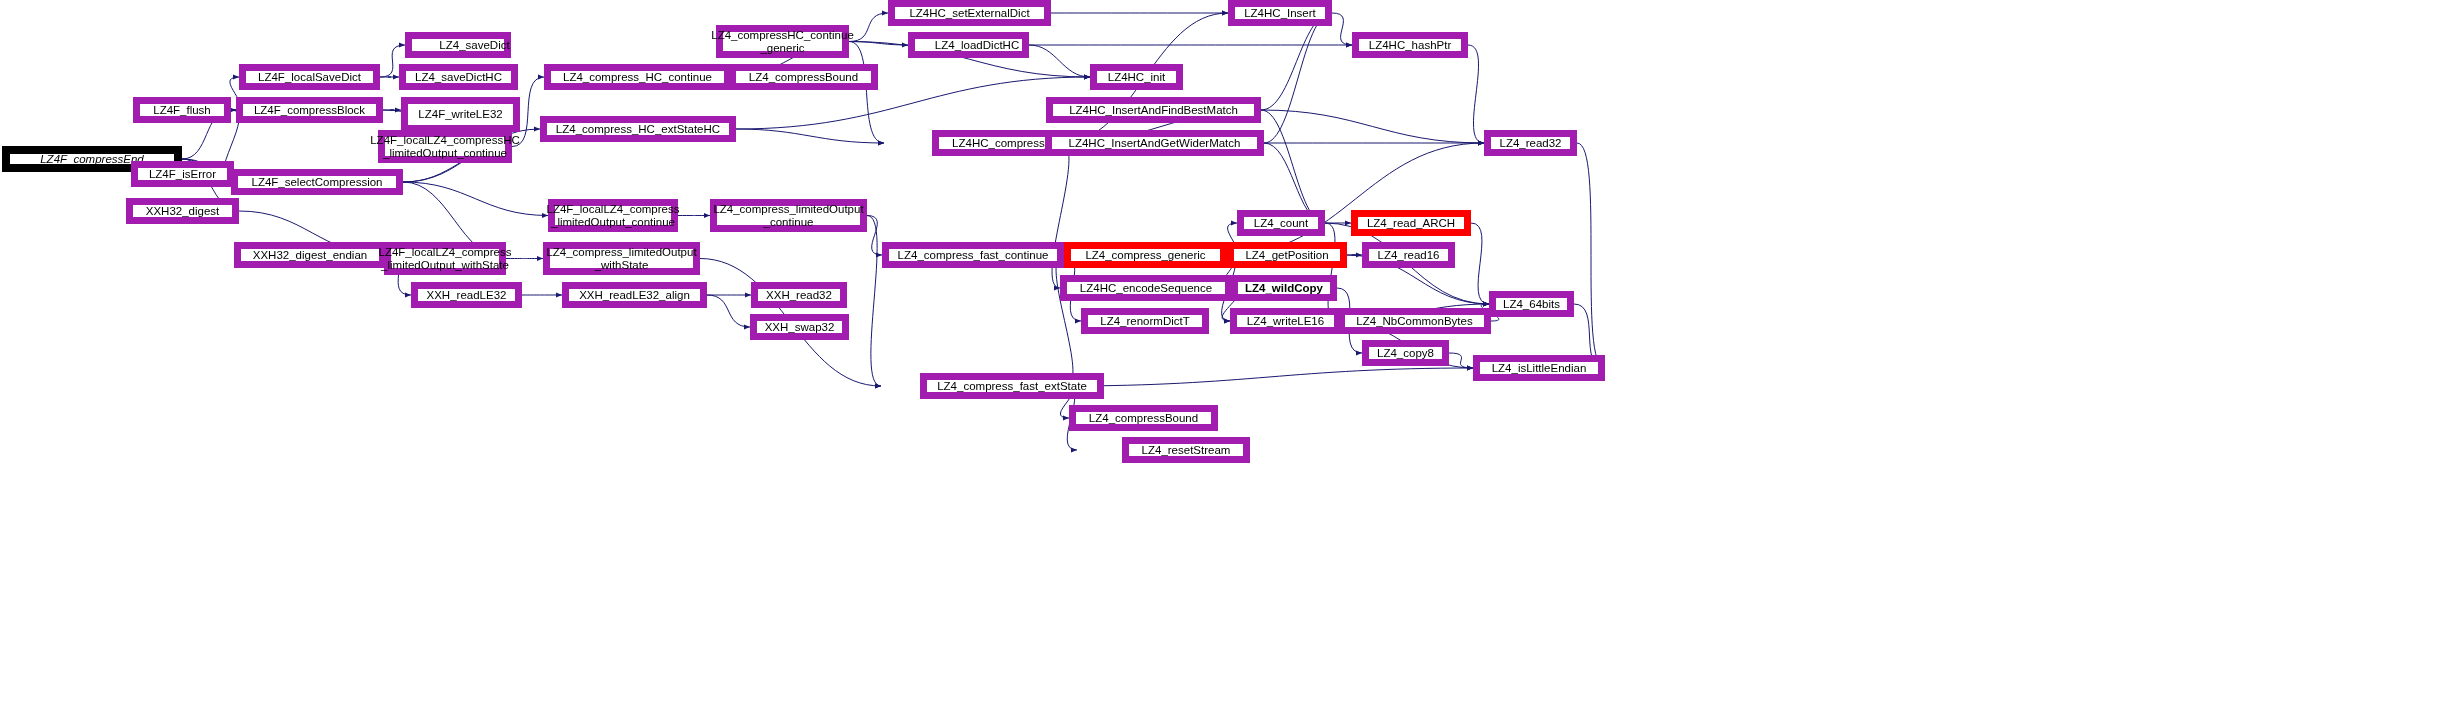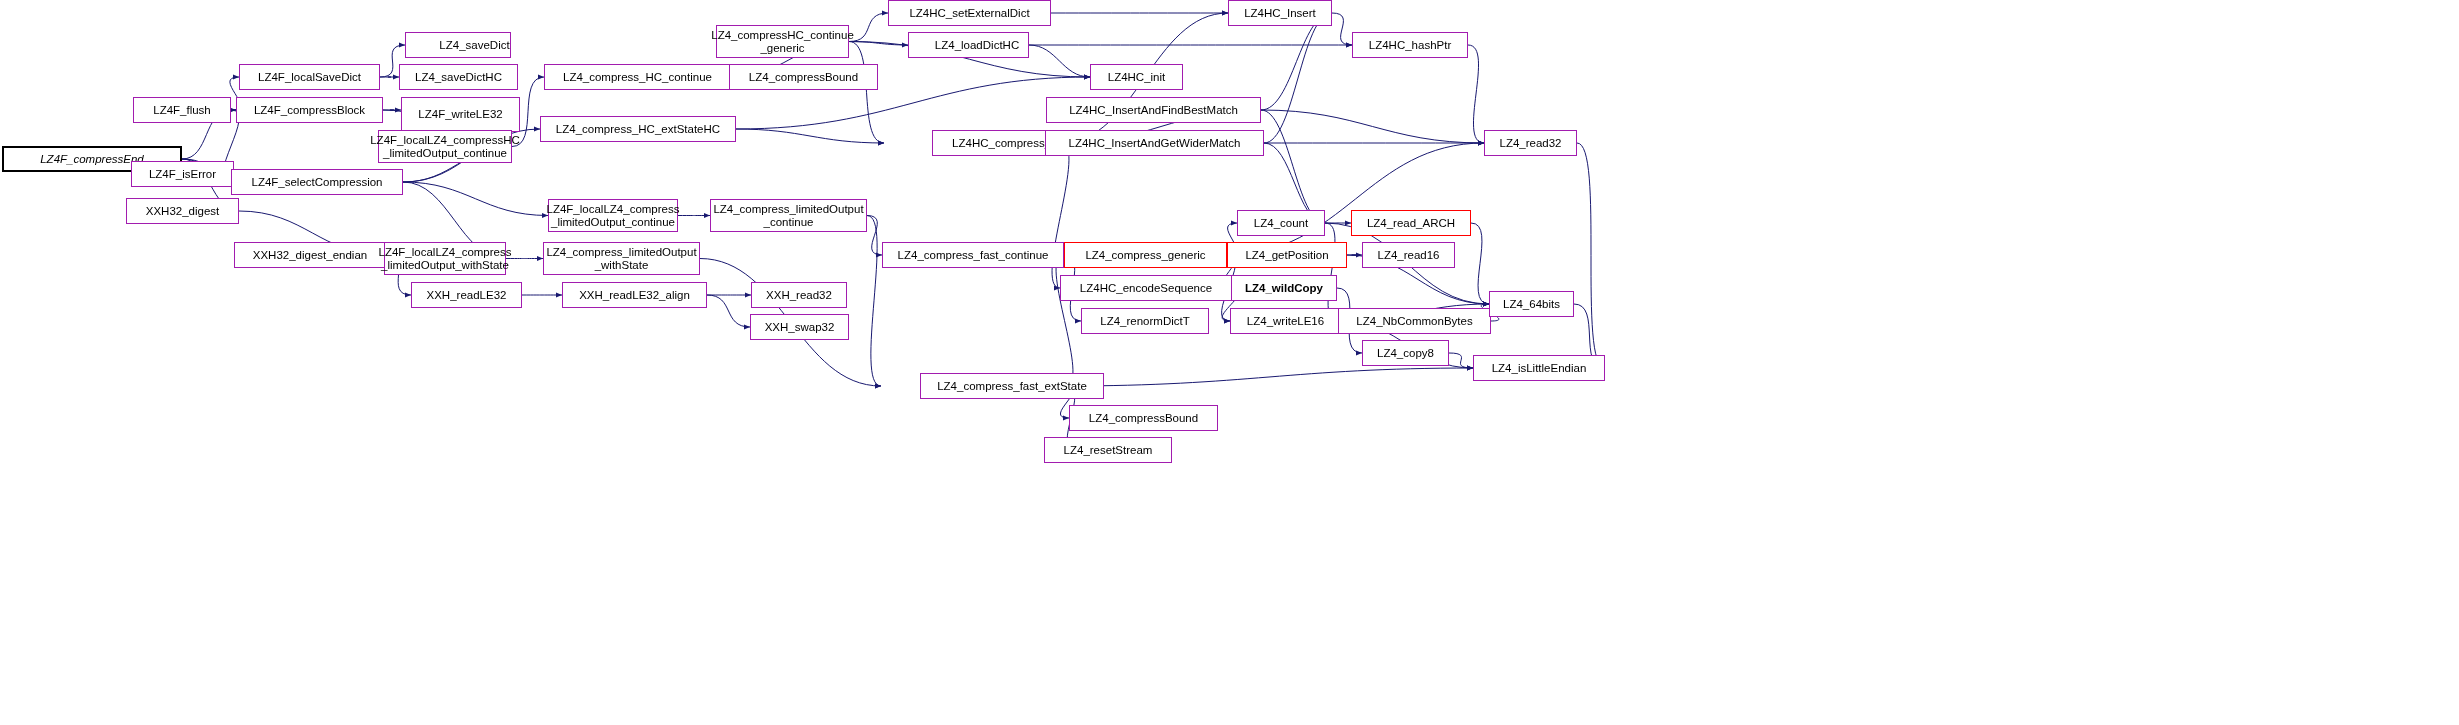--- a/index.html
+++ b/index.html
@@ -21,21 +21,21 @@
     position: absolute;
     left: 0;
     top: 0;
     width: 2459px;
     height: 725px;
     pointer-events: none;
   }
   .node {
     position: absolute;
     box-sizing: border-box;
-    border: 1px solid #a21caf;
+    border: 7px solid #a21caf;
     background: #ffffff;
     color: #000000;
     font-size: 11.5px;
     line-height: 13px;
     display: flex;
     align-items: center;
     justify-content: center;
     text-align: center;
     white-space: pre-line;
     padding: 0 3px;
@@ -236,21 +236,21 @@
     <div class="node" style="left: 710px; top: 199px; width: 157px; height: 33px;">LZ4_compress_limitedOutput
 _continue</div>
     <div class="node" style="left: 751px; top: 282px; width: 96px; height: 26px;">XXH_read32</div>
     <div class="node" style="left: 750px; top: 314px; width: 99px; height: 26px;">XXH_swap32</div>
     <div class="node" style="left: 888px; top: 0px; width: 163px; height: 26px;">LZ4HC_setExternalDict</div>
     <div class="node" style="left: 908px; top: 32px; width: 121px; height: 26px; padding-left: 20px;">LZ4_loadDictHC</div>
     <div class="node" style="left: 884px; top: 130px; width: 177px; height: 26px; margin-left: 48px;">LZ4HC_compress_generic</div>
     <div class="node" style="left: 882px; top: 242px; width: 182px; height: 26px;">LZ4_compress_fast_continue</div>
     <div class="node" style="left: 881px; top: 373px; width: 184px; height: 26px; margin-left: 39px;">LZ4_compress_fast_extState</div>
     <div class="node" style="left: 1069px; top: 405px; width: 149px; height: 26px;">LZ4_compressBound</div>
-    <div class="node" style="left: 1044px; top: 437px; width: 128px; height: 26px;">LZ4_resetStream</div>
+    <div class="node" style="left: 1122px; top: 437px; width: 128px; height: 26px;">LZ4_resetStream</div>
     <div class="node" style="left: 1090px; top: 64px; width: 93px; height: 26px;">LZ4HC_init</div>
     <div class="node" style="left: 1046px; top: 97px; width: 215px; height: 26px;">LZ4HC_InsertAndFindBestMatch</div>
     <div class="node" style="left: 1045px; top: 130px; width: 219px; height: 26px;">LZ4HC_InsertAndGetWiderMatch</div>
     <div class="node red" style="left: 1064px; top: 242px; width: 163px; height: 26px;">LZ4_compress_generic</div>
     <div class="node" style="left: 1060px; top: 275px; width: 172px; height: 26px;">LZ4HC_encodeSequence</div>
     <div class="node" style="left: 1081px; top: 308px; width: 128px; height: 26px;">LZ4_renormDictT</div>
     <div class="node" style="left: 1228px; top: 0px; width: 104px; height: 26px;">LZ4HC_Insert</div>
     <div class="node" style="left: 1237px; top: 210px; width: 88px; height: 26px;">LZ4_count</div>
     <div class="node red" style="left: 1227px; top: 242px; width: 120px; height: 26px;">LZ4_getPosition</div>
     <div class="node" style="left: 1231px; top: 275px; width: 106px; height: 26px; font-weight: bold;">LZ4_wildCopy</div>

